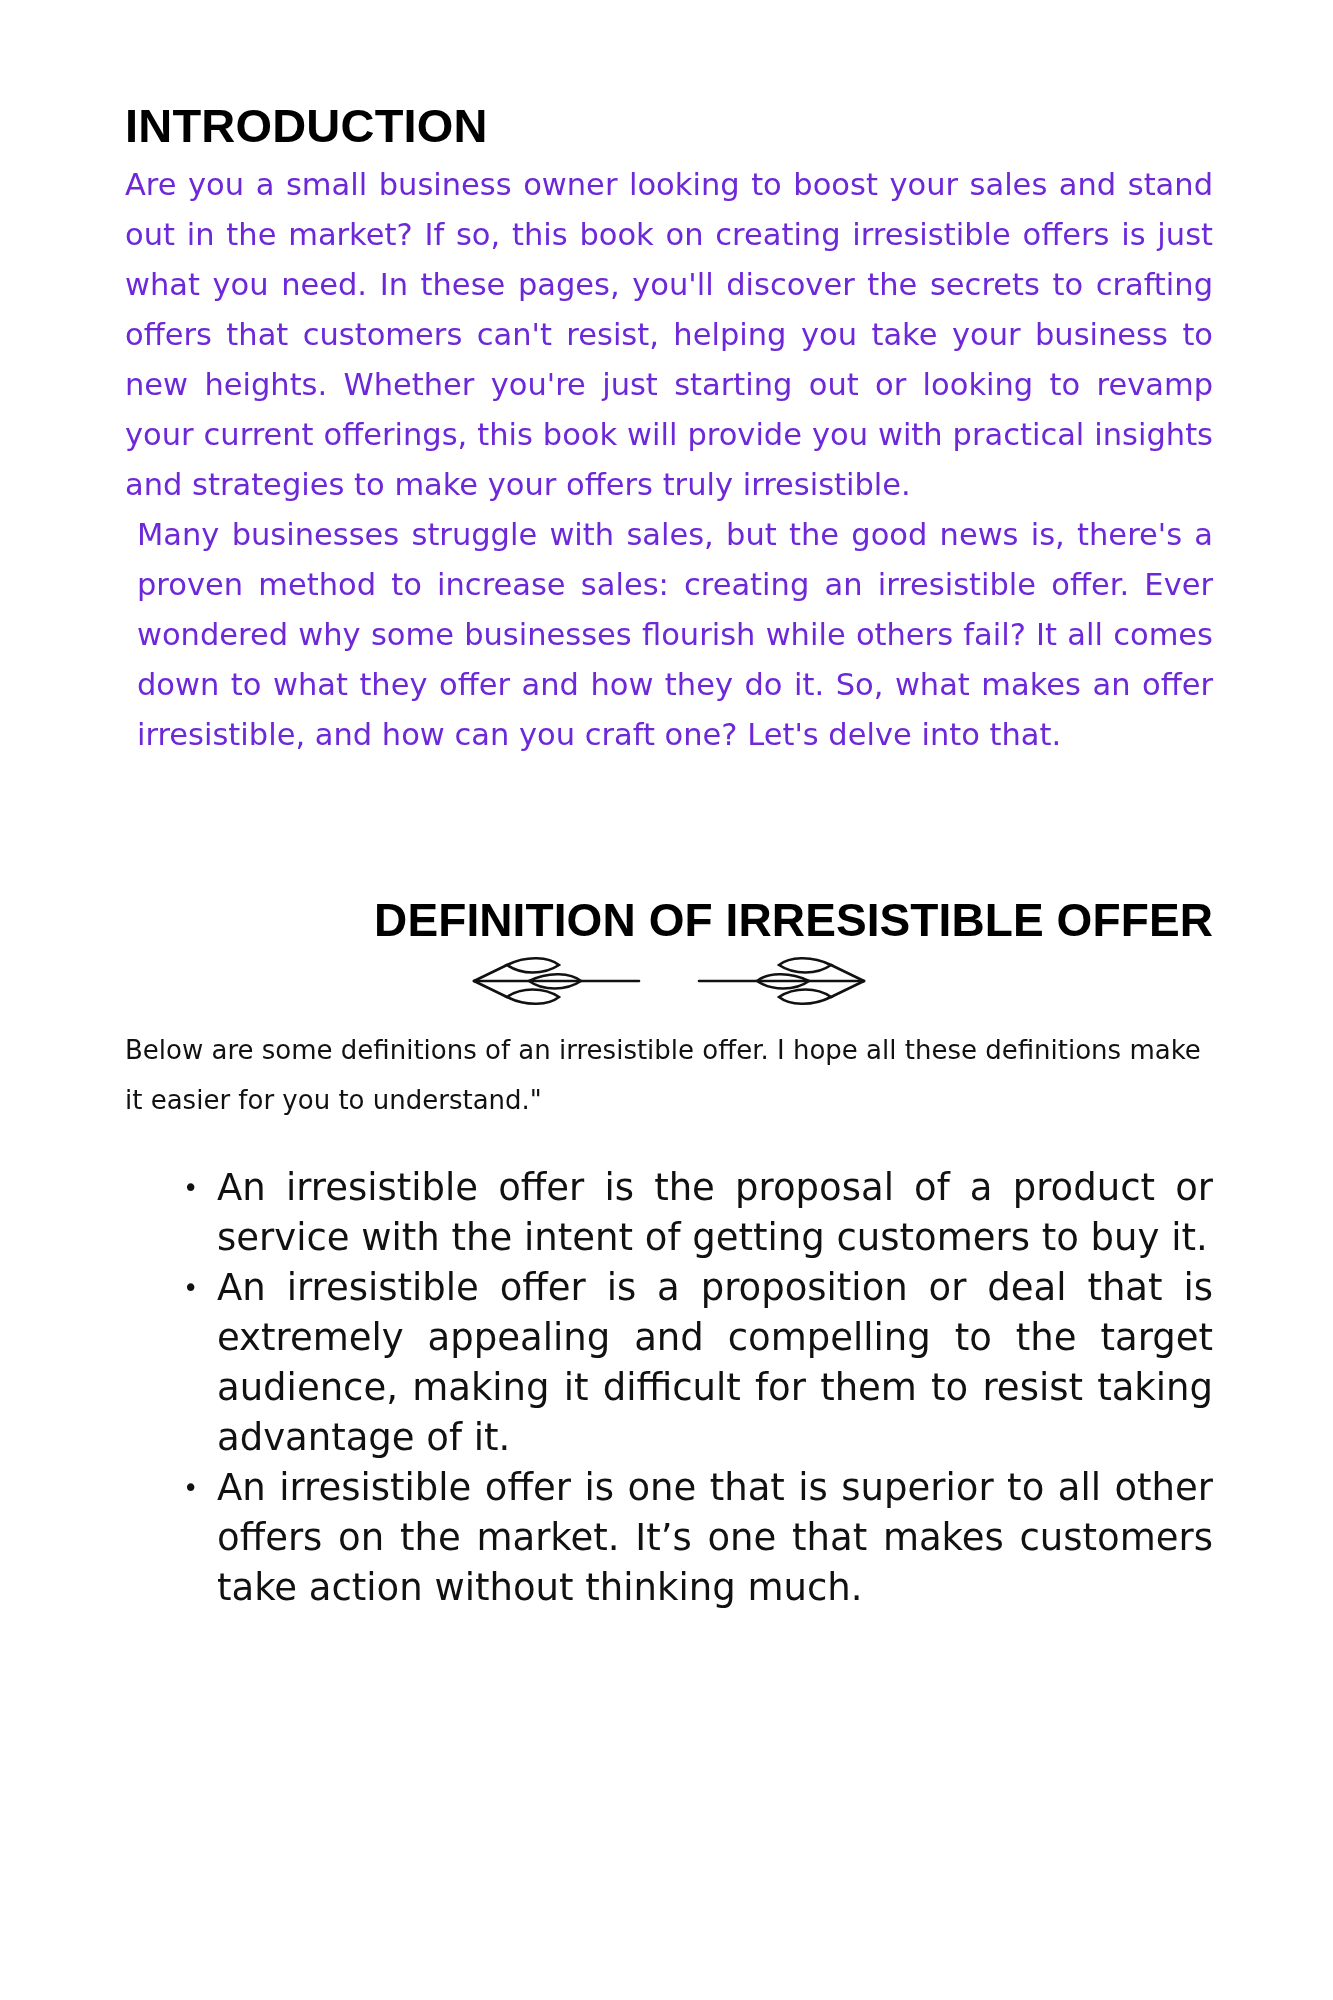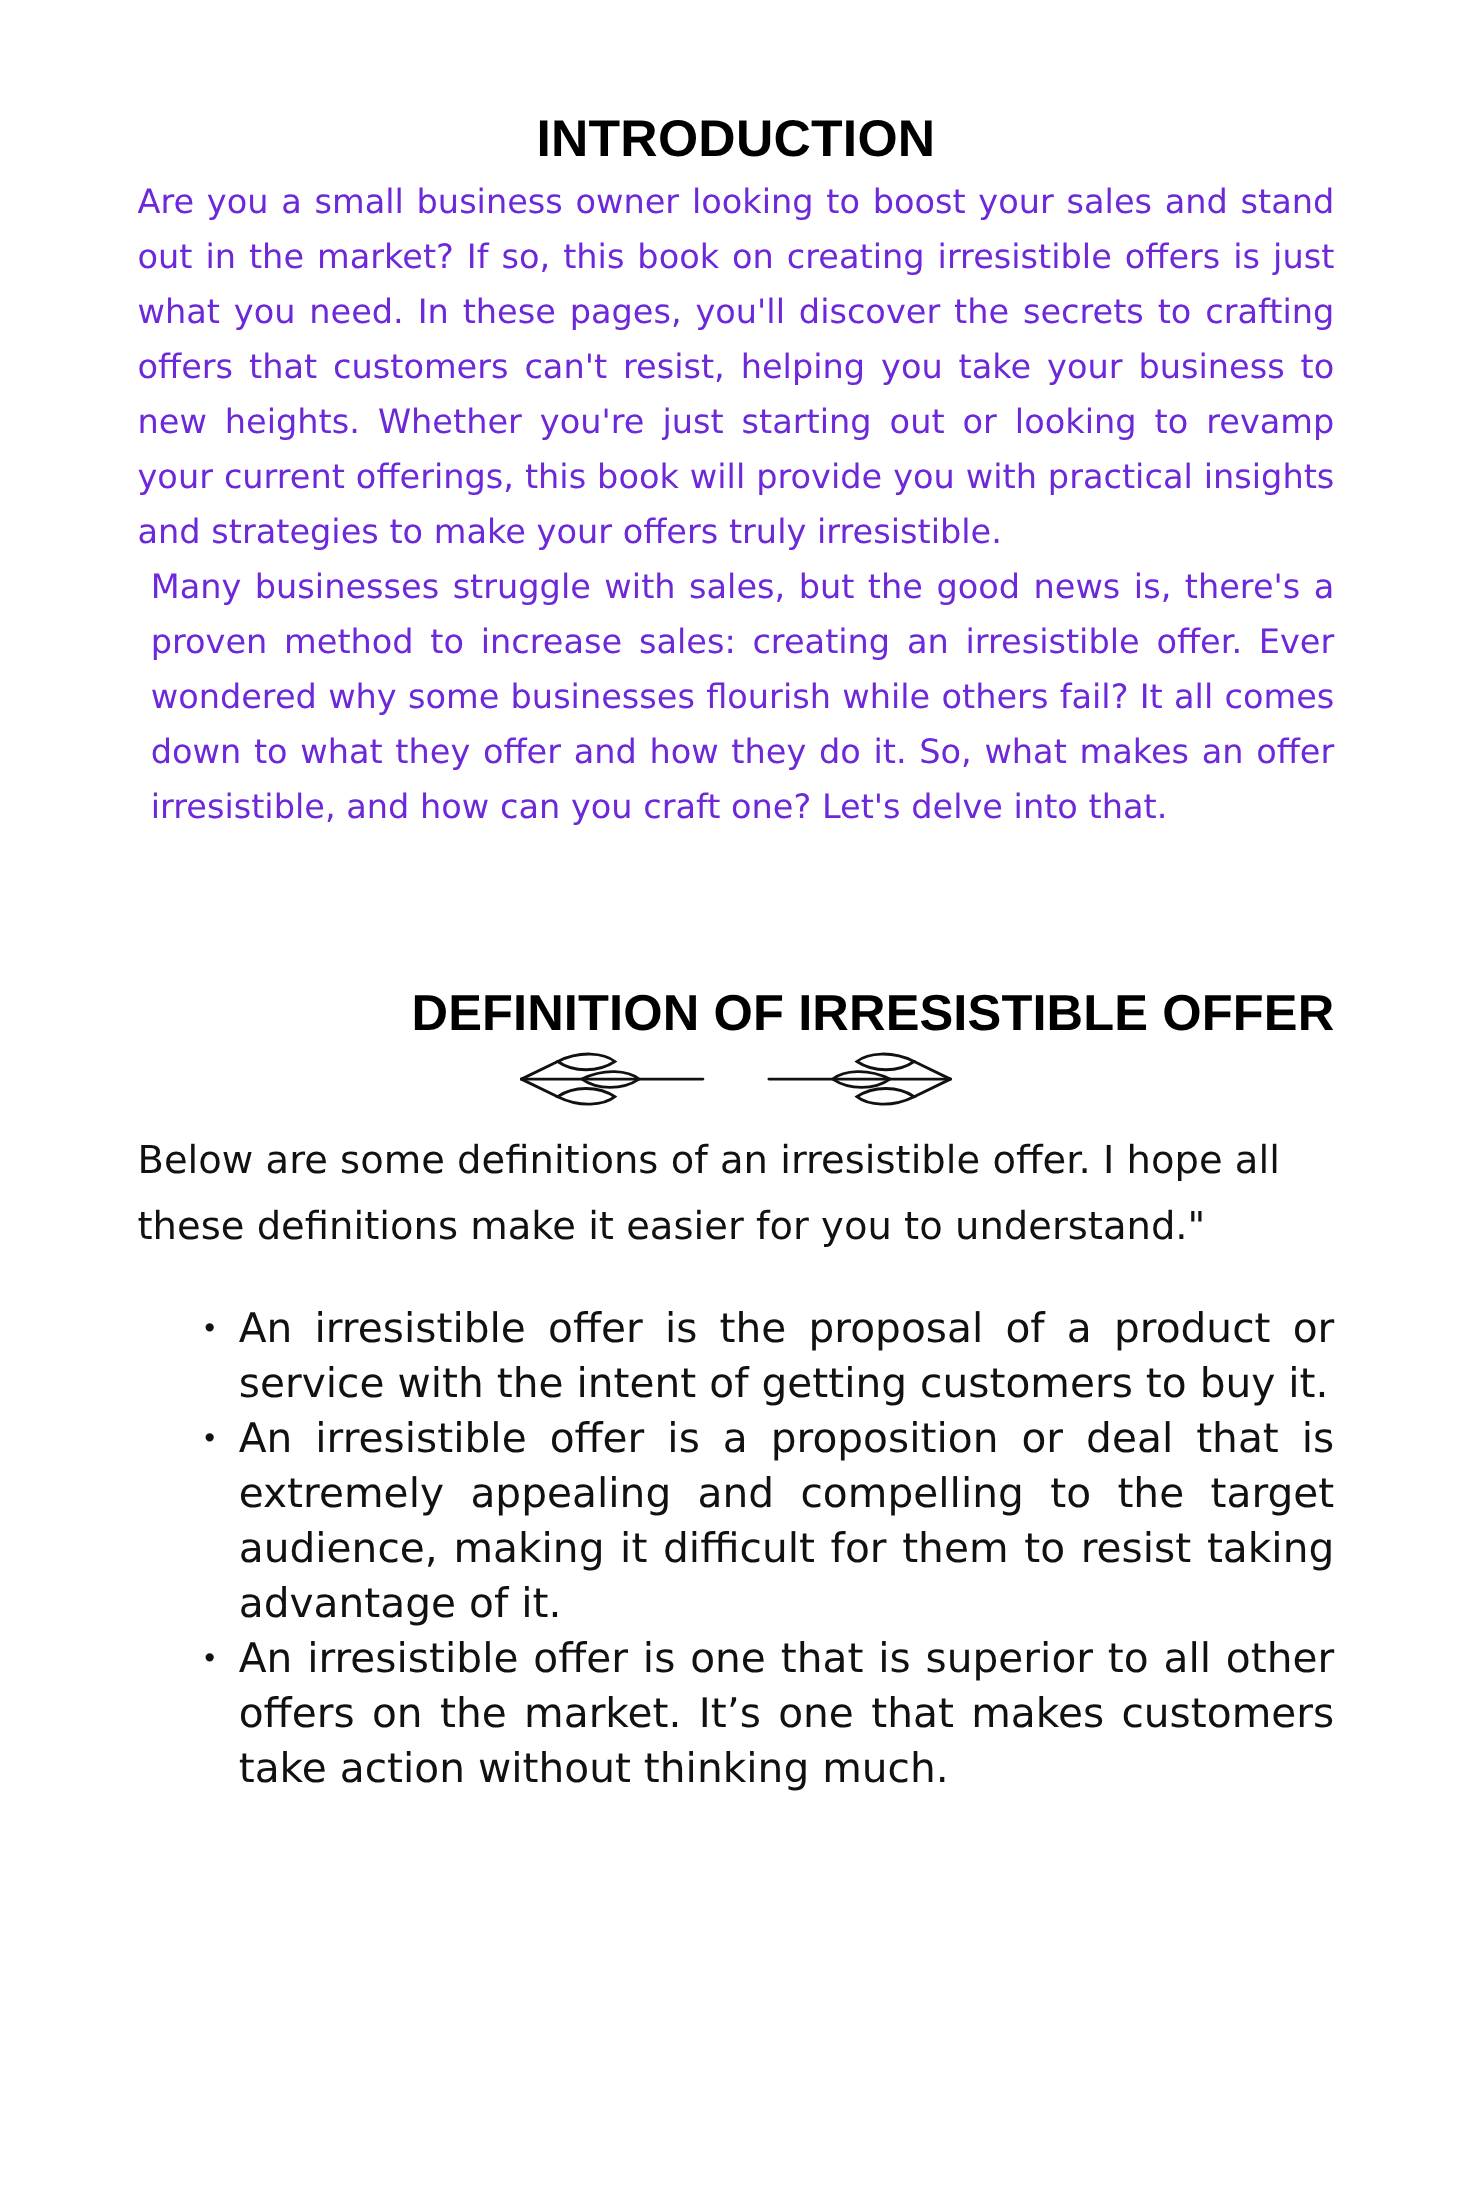--- a/index.html
+++ b/index.html
@@ -19,21 +19,20 @@
     width: 1333px;
     height: 2000px;
     padding: 100px 120px 0 125px;
     background: #ffffff;
   }
   h1.section-title {
     font-family: "Liberation Sans", sans-serif;
     font-weight: bold;
     font-size: 47px;
     line-height: 1.1;
-    text-align: center;
     margin: 0 0 8px 0;
     letter-spacing: 0.2px;
     color: #000000;
   }
   h1.section-title-2 {
     font-family: "Liberation Sans", sans-serif;
     font-weight: bold;
     font-size: 46px;
     line-height: 1.1;
     text-align: right;
@@ -64,22 +63,22 @@
     display: flex;
     justify-content: center;
     align-items: center;
     margin: 6px 0 14px 0;
   }
   .divider svg {
     display: block;
   }
   p.lead-text {
     font-family: "DejaVu Sans", sans-serif;
-    font-size: 35px;
-    line-height: 60px;
+    font-size: 26px;
+    line-height: 50px;
     text-align: left;
     margin: 0;
     color: #111111;
   }
   ul.definitions {
     margin: 38px 0 0 0;
     padding-left: 58px;
     list-style: none;
   }
   ul.definitions li {

